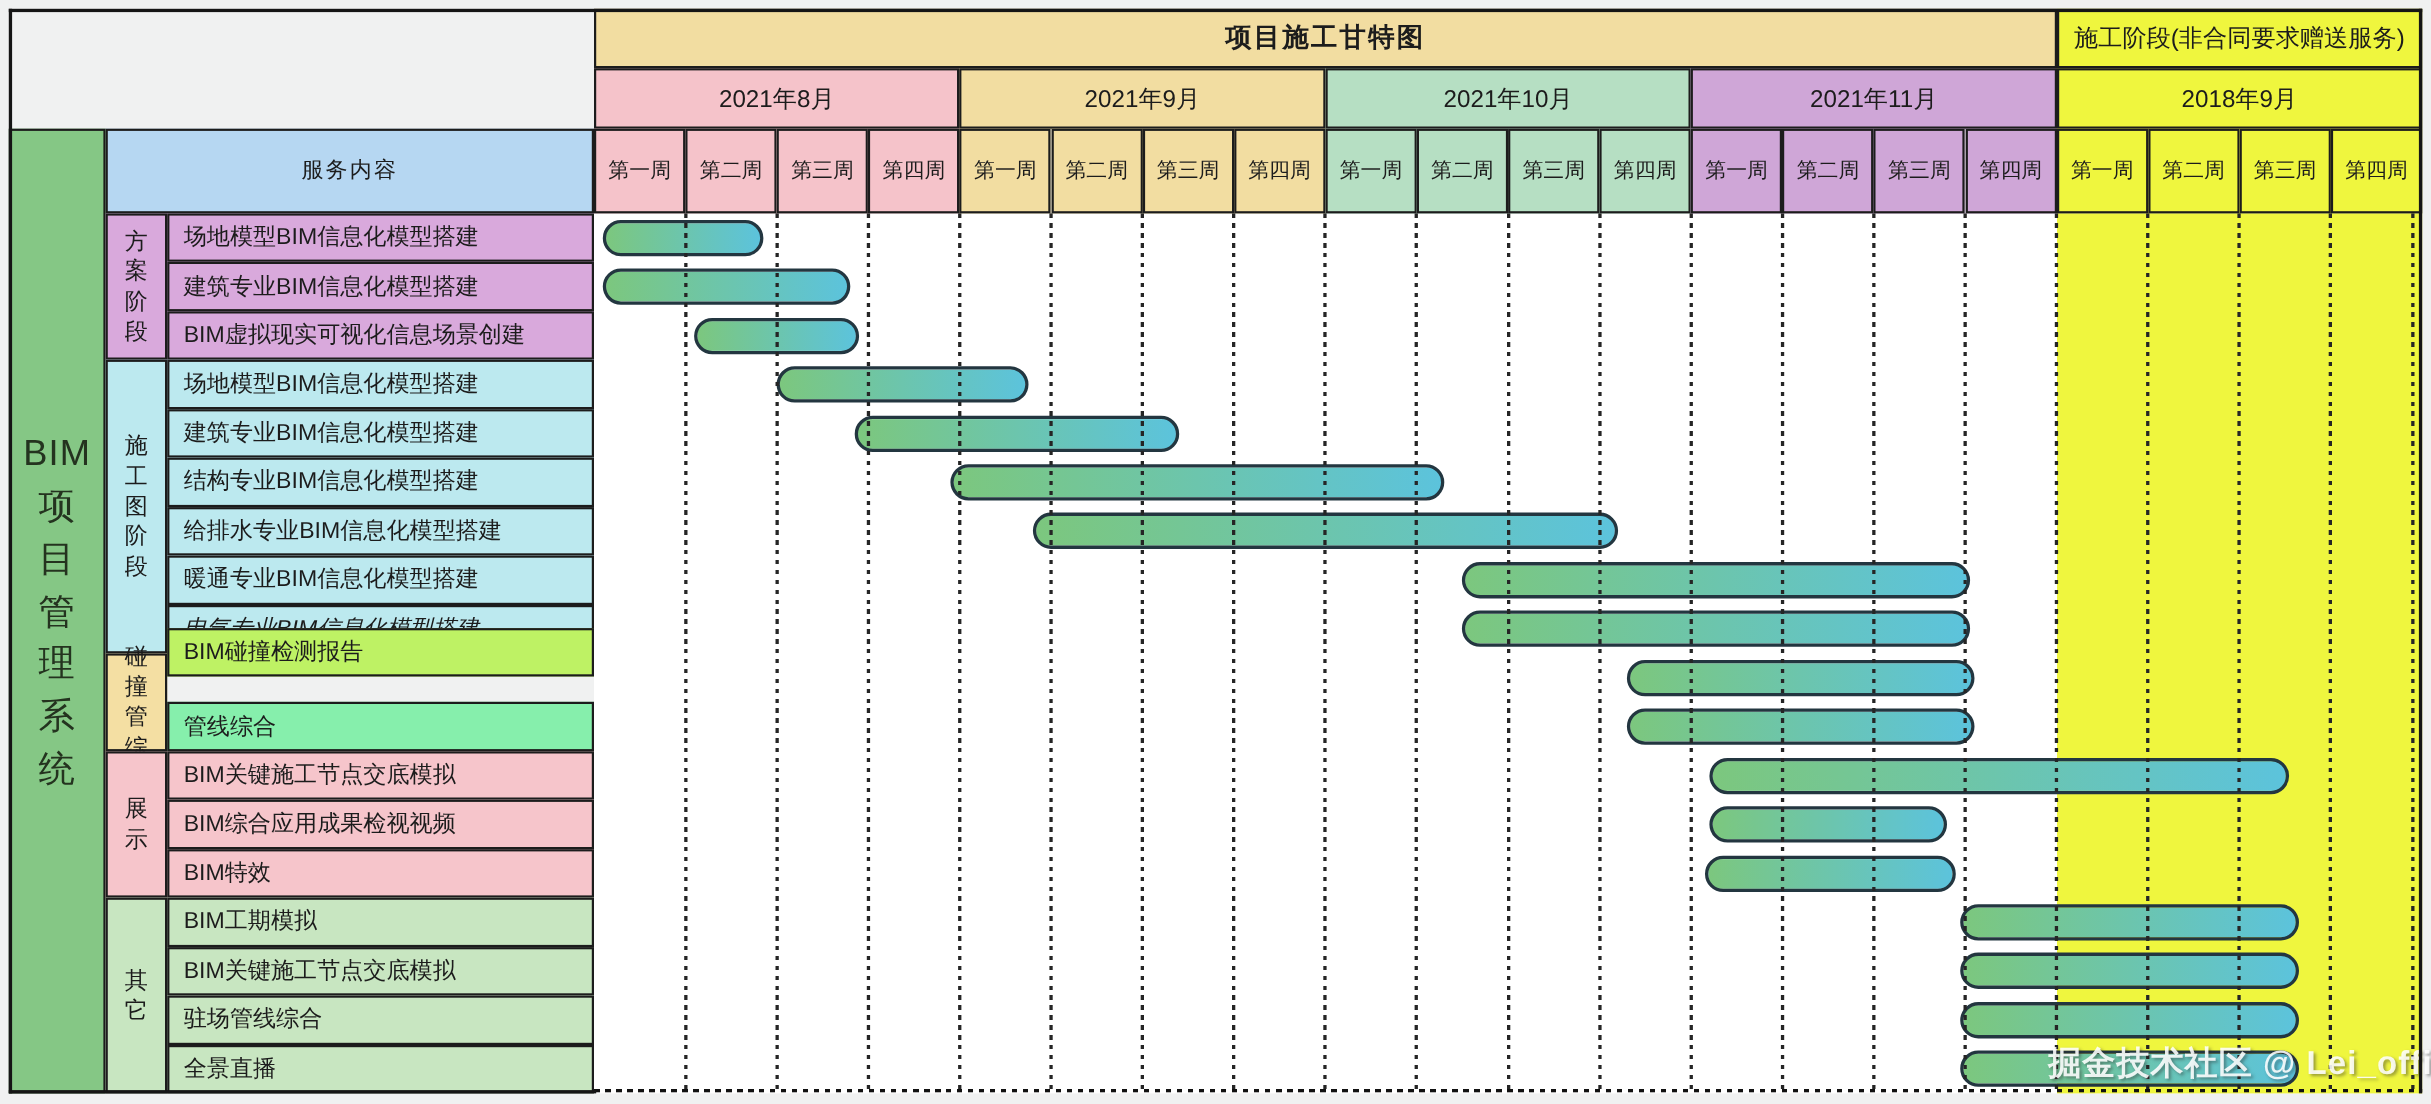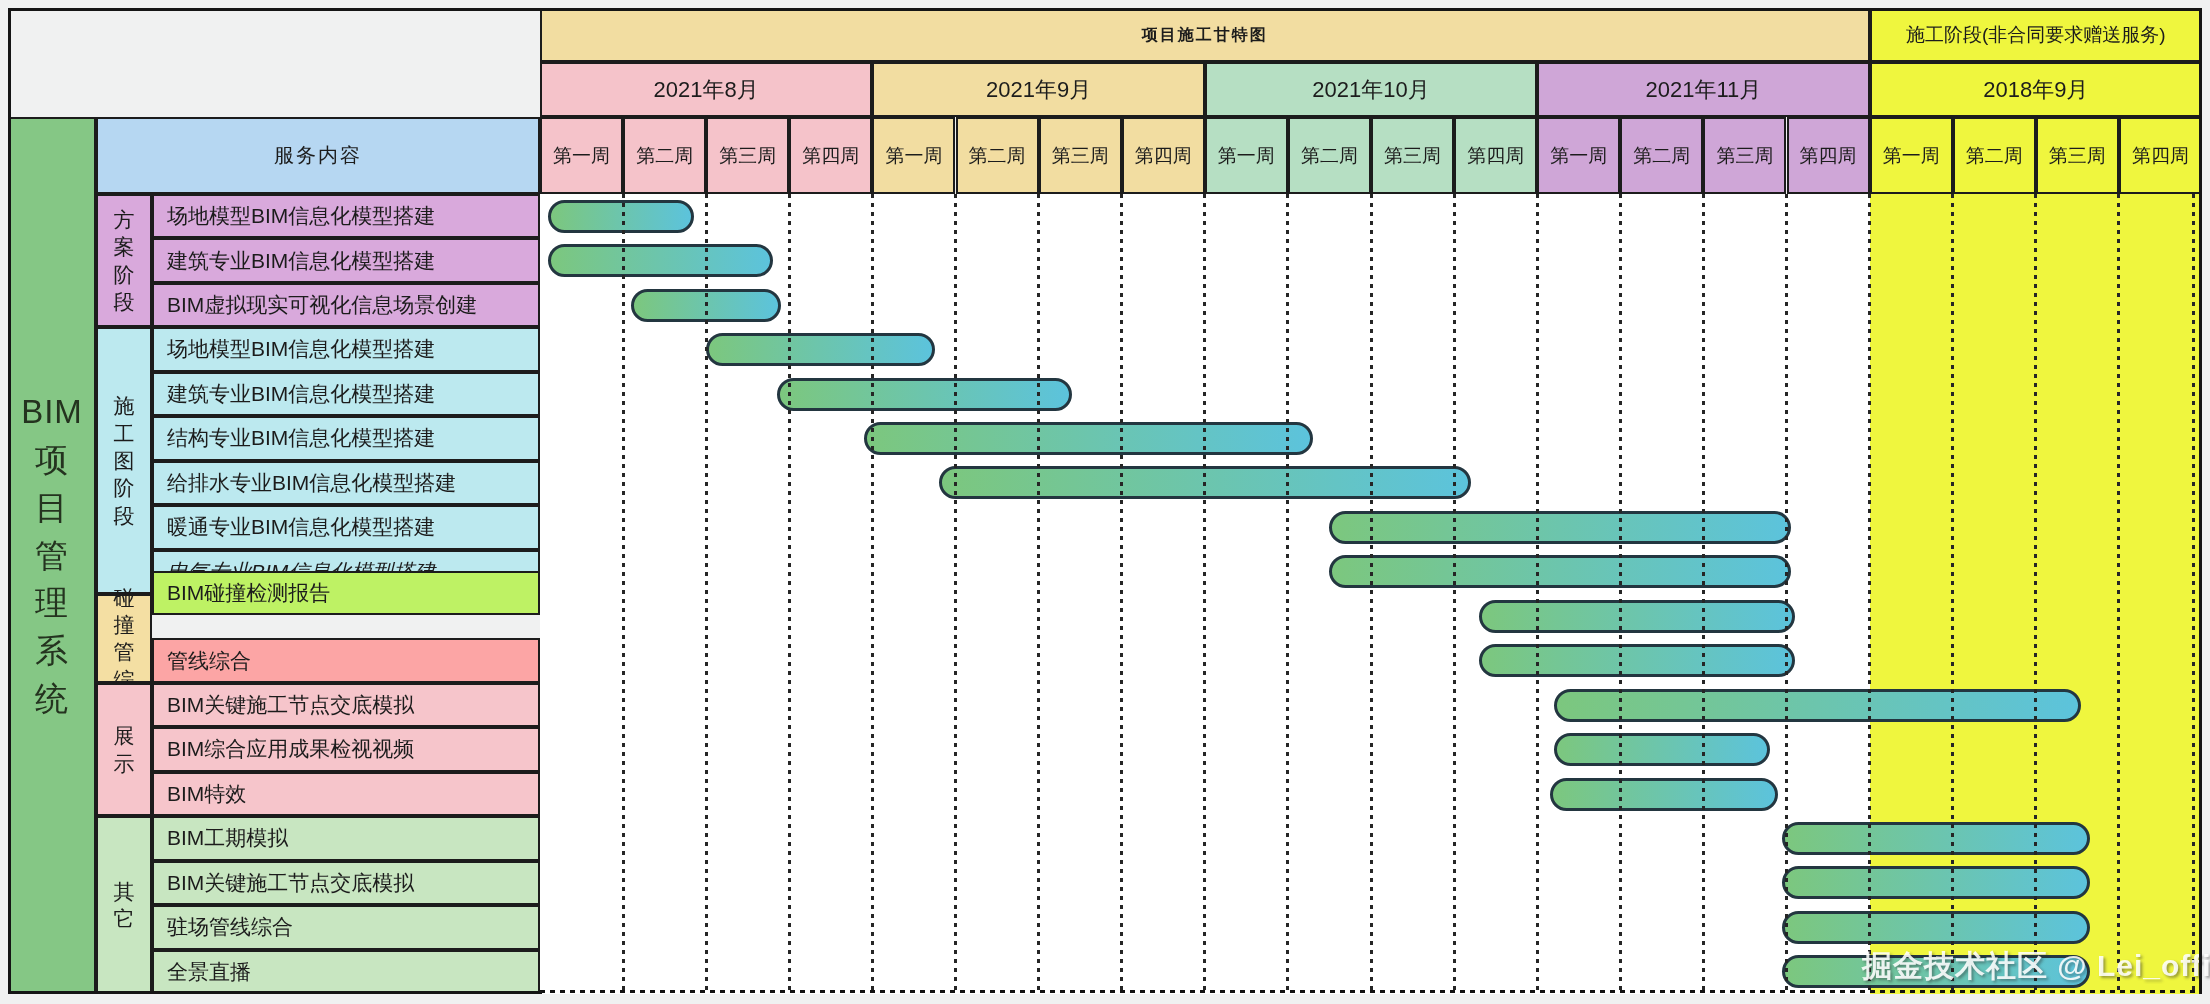--- a/index.html
+++ b/index.html
@@ -2,23 +2,23 @@
 <html><head>
 <meta charset="utf-8">
 <style>
   html,body{margin:0;padding:0;background:#e9ebec;}
   body{font-family:"Liberation Sans","DejaVu Sans",sans-serif;}
   #stage{position:relative;width:2210px;height:1004px;background:#f0f1f1;overflow:hidden;}
   .cell{position:absolute;box-sizing:border-box;border:2px solid #1c1c1c;
         display:flex;align-items:center;justify-content:center;
         color:#1c1c1c;line-height:1.15;}
   .frame{position:absolute;box-sizing:border-box;border:3px solid #151515;border-bottom:none;pointer-events:none;}
-  .title-main{font-size:16px;font-weight:bold;letter-spacing:2px;}
+  .title-main{font-size:24px;font-weight:bold;letter-spacing:2px;}
   .title-plan{font-size:26px;letter-spacing:3px;}
-  .title-extra{font-size:19px;text-align:center;}
+  .title-extra{font-size:22px;text-align:center;}
   .month-label{font-size:22px;}
   .week-label{font-size:19px;}
   .service-label{font-size:20px;letter-spacing:2px;}
   .task-cell{justify-content:flex-start;padding-left:13px;font-size:21px;}
   .vstack{flex-direction:column;font-size:21px;line-height:1.3;}
   .side-title{flex-direction:column;font-size:33px;font-weight:500;color:#24331f;line-height:1.45;letter-spacing:1px;}
   .chart-bg{position:absolute;background:#ffffff;}
   .hl-col{position:absolute;background:#eff63e;}
   .dotline-v{position:absolute;width:3px;
      background:repeating-linear-gradient(to bottom,#252525 0 4px,transparent 4px 9px);}
@@ -112,21 +112,21 @@
       <div class="cell task-cell" style="left: 152px; top: 549.556px; width: 388px; height: 44.4444px; background: rgb(188, 233, 239); font-style: italic;">电气专业BIM信息化模型搭建</div>
       <div class="bar" style="left: 1329.45px; top: 555.278px; width: 461.205px;"></div>
       <div class="cell vstack" style="left: 96px; top: 594px; width: 56px; height: 88.8889px; background: rgb(244, 223, 163);">
         <div>碰</div>
         <div>撞</div>
         <div>管</div>
         <div>综</div>
       </div>
       <div class="cell task-cell" style="left: 152px; top: 571px; width: 388px; height: 44.4444px; background: #bef264;">BIM碰撞检测报告</div>
       <div class="bar" style="left: 1479.03px; top: 599.722px; width: 315.78px;"></div>
-      <div class="cell task-cell" style="left: 152px; top: 638.444px; width: 388px; height: 44.4444px; background: #fca5a5;">管线综合</div>
+      <div class="cell task-cell" style="left: 152px; top: 638.444px; width: 388px; height: 44.4444px; background: #86efac;">管线综合</div>
       <div class="bar" style="left: 1479.03px; top: 644.167px; width: 315.78px;"></div>
       <div class="cell vstack" style="left: 96px; top: 682.889px; width: 56px; height: 133.333px; background: rgb(246, 197, 203);">
         <div>展</div>
         <div>示</div>
       </div>
       <div class="cell task-cell" style="left: 152px; top: 682.889px; width: 388px; height: 44.4444px; background: rgb(246, 197, 203);">BIM关键施工节点交底模拟</div>
       <div class="bar" style="left: 1553.82px; top: 688.611px; width: 527.685px;"></div>
       <div class="cell task-cell" style="left: 152px; top: 727.333px; width: 388px; height: 44.4444px; background: rgb(246, 197, 203);">BIM综合应用成果检视视频</div>
       <div class="bar" style="left: 1553.82px; top: 733.056px; width: 216.06px;"></div>
       <div class="cell task-cell" style="left: 152px; top: 771.778px; width: 388px; height: 44.4444px; background: rgb(246, 197, 203);">BIM特效</div>

